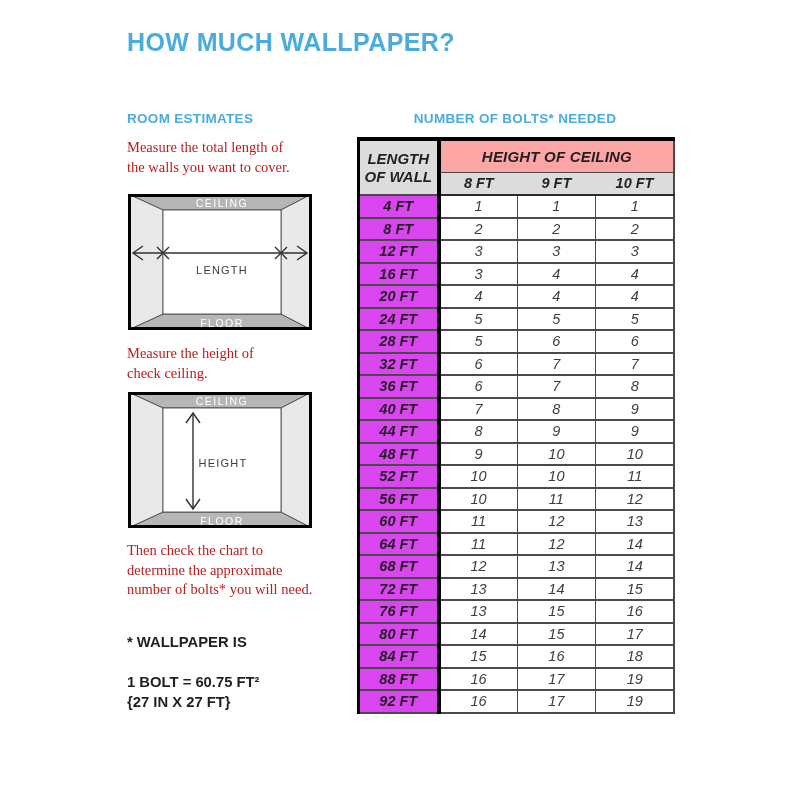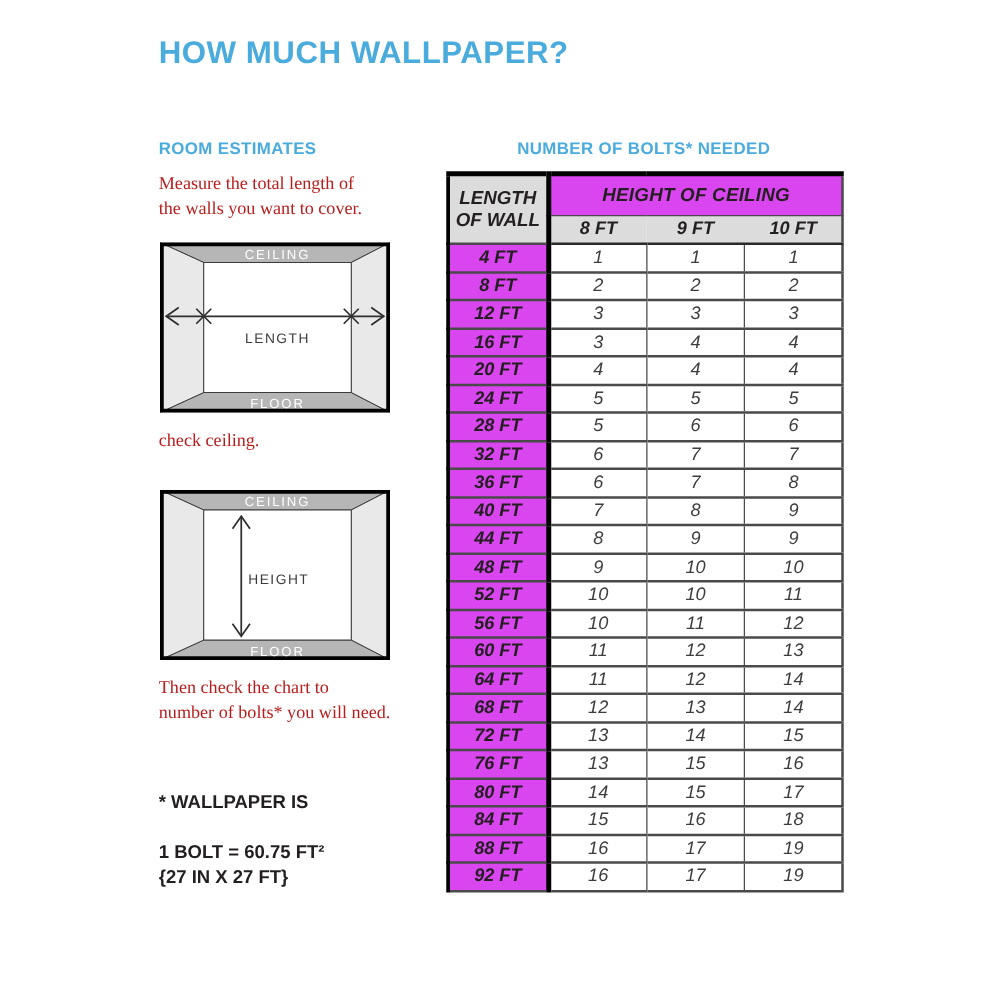--- a/index.html
+++ b/index.html
@@ -34,21 +34,21 @@
 
   .bolts-table-wrap { position:absolute; left:357px; top:137px; }
   table.bolts { border-collapse:collapse; table-layout:fixed; width:316px;
     border-top:4px solid #000; border-left:3px solid #000;
     border-right:2px solid #4a4a4a; border-bottom:2px solid #3a3a3a;font-style:italic; }
   table.bolts col.c1 { width:80px; }
   table.bolts col.cv { width:78.6px; }
   table.bolts th, table.bolts td { text-align:center; vertical-align:middle; padding:0; }
   th.col1-head { background:#dcdcdc; border-right:4px solid #000;
     font-size:15px; font-weight:bold; line-height:18px; }
-  th.group-head { background:#d946ef; border-bottom:1.5px solid #4a4a4a;
+  th.group-head { background:#fca5a5; border-bottom:1.5px solid #4a4a4a;
     font-size:15px; font-weight:bold; letter-spacing:0.2px; height:33px; }
   tr.subhead th { background:#dcdcdc; font-size:14.5px; font-weight:bold;
     height:23px; border-bottom:2px solid #2a2a2a; }
   tbody td { height:22.5px; font-size:14.5px;
     border-top:2px solid #4a4a4a; border-bottom:2px solid #4a4a4a;
     border-left:1.5px solid #4a4a4a; border-right:1.5px solid #4a4a4a; }
   tbody td.label { background:#d946ef; font-weight:bold; color:#231f20;
     border-right:4px solid #000; }
   tbody td.val { background:#fff; color:#3d3d3d; }
 </style>
@@ -79,20 +79,21 @@
       <path d="M5 59 H179"></path>
       <path d="M15 52 L5 59 L15 66"></path>
       <path d="M169 52 L179 59 L169 66"></path>
       <path d="M29 53 L41 65 M29 65 L41 53"></path>
       <path d="M147 53 L159 65 M147 65 L159 53"></path>
     </g>
     <text class="diag-text" x="94" y="80" text-anchor="middle" font-size="11" letter-spacing="1.2" fill="#3c3c3c">LENGTH</text>
   </svg>
 
   <div class="step step-2">
+    <div>Measure the height of</div>
     <div>check ceiling.</div>
   </div>
 
   <svg class="diagram diagram-2" viewBox="0 0 184 136" xmlns="http://www.w3.org/2000/svg">
     <polygon points="0,0 184,0 153,16 35,16" fill="#b6b6b6" stroke="#3c3c3c" stroke-width="0.8"></polygon>
     <polygon points="0,136 35,120 153,120 184,136" fill="#b6b6b6" stroke="#3c3c3c" stroke-width="0.8"></polygon>
     <polygon points="0,0 35,16 35,120 0,136" fill="#e9e9e9" stroke="#3c3c3c" stroke-width="0.8"></polygon>
     <polygon points="184,0 153,16 153,120 184,136" fill="#e9e9e9" stroke="#3c3c3c" stroke-width="0.8"></polygon>
     <rect x="35" y="16" width="118" height="104" fill="#ffffff" stroke="#3c3c3c" stroke-width="0.8"></rect>
     <rect x="1.5" y="1.5" width="181" height="133" fill="none" stroke="#000000" stroke-width="3"></rect>
@@ -101,20 +102,21 @@
     <g stroke="#2f2f2f" stroke-width="1.4" fill="none">
       <path d="M65 21 V117"></path>
       <path d="M58 31 L65 21 L72 31"></path>
       <path d="M58 107 L65 117 L72 107"></path>
     </g>
     <text class="diag-text" x="95" y="75" text-anchor="middle" font-size="11" letter-spacing="1.2" fill="#3c3c3c">HEIGHT</text>
   </svg>
 
   <div class="step step-3">
     <div>Then check the chart to</div>
+    <div>determine the approximate</div>
     <div>number of bolts* you will need.</div>
   </div>
 
   <div class="footnote">
     <div>* WALLPAPER IS</div>
   </div>
 
   <div class="bolt-info">
     <div>1 BOLT = 60.75 FT²</div>
     <div>{27 IN X 27 FT}</div>

